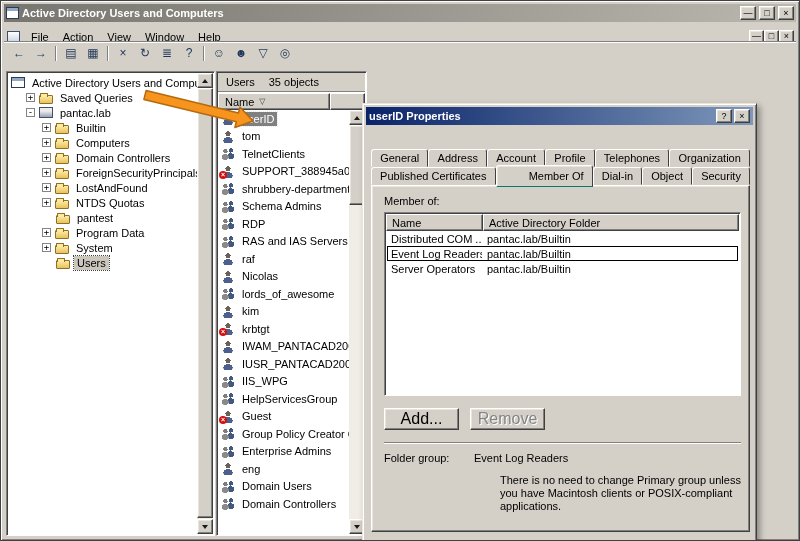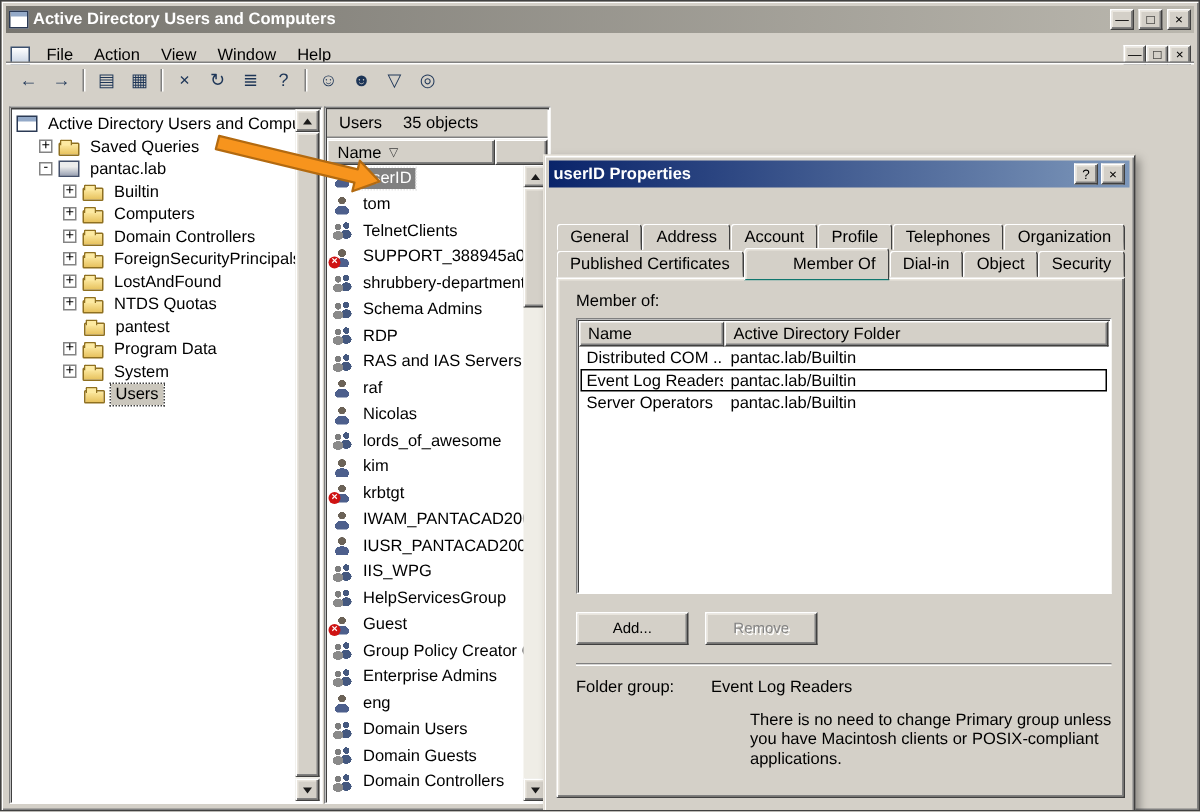--- a/index.html
+++ b/index.html
@@ -115,21 +115,21 @@
   .gl-header { display:flex; height:17px; margin:1px 1px 0 1px; }
   .gl-hc1 { width:97px; } .gl-hc2 { flex:1; }
   .gl-hcell { background:#d4d0c8; border:1px solid; border-color:#ffffff #404040 #404040 #ffffff;
     box-shadow:inset -1px -1px 0 #808080; display:flex; align-items:center; padding:0 5px; }
   .gl-row { display:flex; height:15px; align-items:center; margin:0 2px; }
   .gl-row .c1 { width:95px; padding-left:4px; overflow:hidden; white-space:nowrap; }
   .gl-row .c2 { flex:1; padding-left:5px; white-space:nowrap; }
   .gl-row.focused { outline:1px solid #000; outline-offset:-1px; }
   .dlg-btn { position:absolute; height:22px; width:75px; background:#d4d0c8; border:1px solid;
     border-color:#ffffff #404040 #404040 #ffffff; box-shadow:inset -1px -1px 0 #808080, inset 1px 1px 0 #e9e5dd;
-    font-family:"Liberation Sans",sans-serif; font-size:10px; text-align:center; padding:0; }
+    font-family:"Liberation Sans",sans-serif; font-size:16px; text-align:center; padding:0; }
   .dlg-btn.disabled { color:#848484; text-shadow:1px 1px 0 #ffffff; }
   .dlg-btn.default { box-shadow:0 0 0 1px #000, inset -1px -1px 0 #808080, inset 1px 1px 0 #e9e5dd; }
   .btn-add { left:12px; top:222px; }
   .btn-remove { left:98px; top:222px; }
   .hsep { position:absolute; left:12px; top:256px; width:357px; height:2px;
     border-top:1px solid #808080; border-bottom:1px solid #ffffff; }
   .pg-label { position:absolute; left:12px; top:266px; }
   .pg-value { position:absolute; left:102px; top:266px; }
   .btn-setprimary { left:12px; top:290px; width:103px; }
   .pg-note { position:absolute; left:128px; top:288px; width:246px; line-height:13px; }
@@ -354,24 +354,20 @@
       <div class="lv-row">
           <span class="li-icon user"></span>
           <span class="li-label">eng</span>
         </div>
       <div class="lv-row">
           <span class="li-icon group"></span>
           <span class="li-label">Domain Users</span>
         </div>
       <div class="lv-row">
           <span class="li-icon group"></span>
-          <span class="li-label">Domain Guests</span>
-        </div>
-      <div class="lv-row">
-          <span class="li-icon group"></span>
           <span class="li-label">Domain Controllers</span>
         </div>
     </div>
     <div class="sb-v">
       <div class="sb-btn sb-up">
           <span class="tri-up"></span>
         </div>
       <div class="sb-thumb" style="top:15px; height:80px;"></div>
       <div class="sb-btn sb-down">
           <span class="tri-down"></span>

